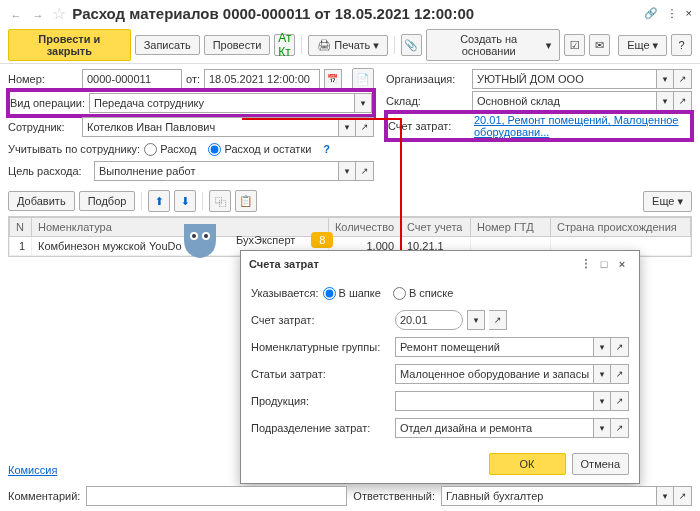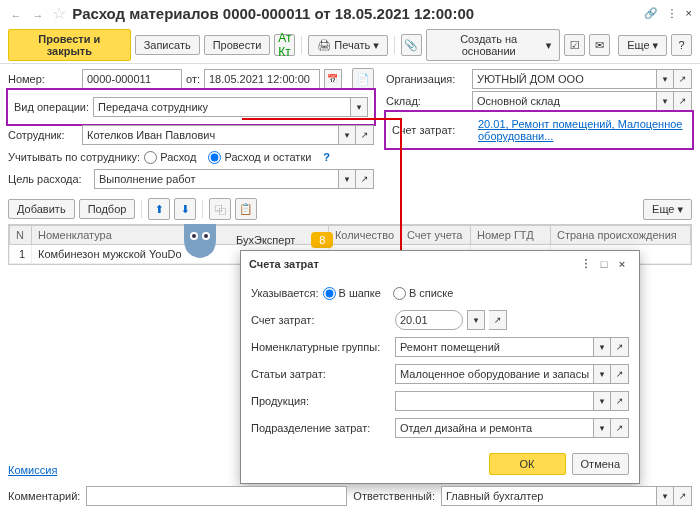--- a/index.html
+++ b/index.html
@@ -21,21 +21,21 @@
 .row{display:flex;align-items:center;gap:4px;min-height:22px}
 .lbl{min-width:70px}
 .lbl2{min-width:140px}
 .inp{border:1px solid #aaa;padding:2px 4px;height:20px;background:#fff}
 .inp.w1{width:100px}
 .inp.w2{width:116px}
 .combo{display:flex;flex:1}
 .combo .inp{flex:1;border-right:none}
 .cbtn{width:18px;height:20px;border:1px solid #aaa;background:#f5f5f5;display:flex;align-items:center;justify-content:center;cursor:pointer;font-size:9px}
 .cbtn+.cbtn{border-left:none}
-.hl{border:2px solid #a21caf;padding:6px;margin:-2px}
+.hl{border:4px solid #a21caf;padding:0;margin:-2px}
 .link{color:#06c;text-decoration:underline;cursor:pointer}
 .radio{display:inline-flex;align-items:center;gap:3px;margin-right:8px}
 .radio input{margin:0}
 .tb2{display:flex;align-items:center;padding:4px 8px;gap:4px}
 .tbl{margin:0 8px;border:1px solid #ccc}
 .tbl table{width:100%;border-collapse:collapse}
 .tbl th{background:#f0f0f0;border:1px solid #ccc;padding:3px 6px;text-align:left;font-weight:normal;color:#666}
 .tbl td{border:1px solid #eee;padding:3px 6px}
 .tbl td.r{text-align:right}
 .wm{position:absolute;top:220px;left:180px;font-size:28px;color:#ddd;pointer-events:none;display:flex;align-items:center;gap:16px}

